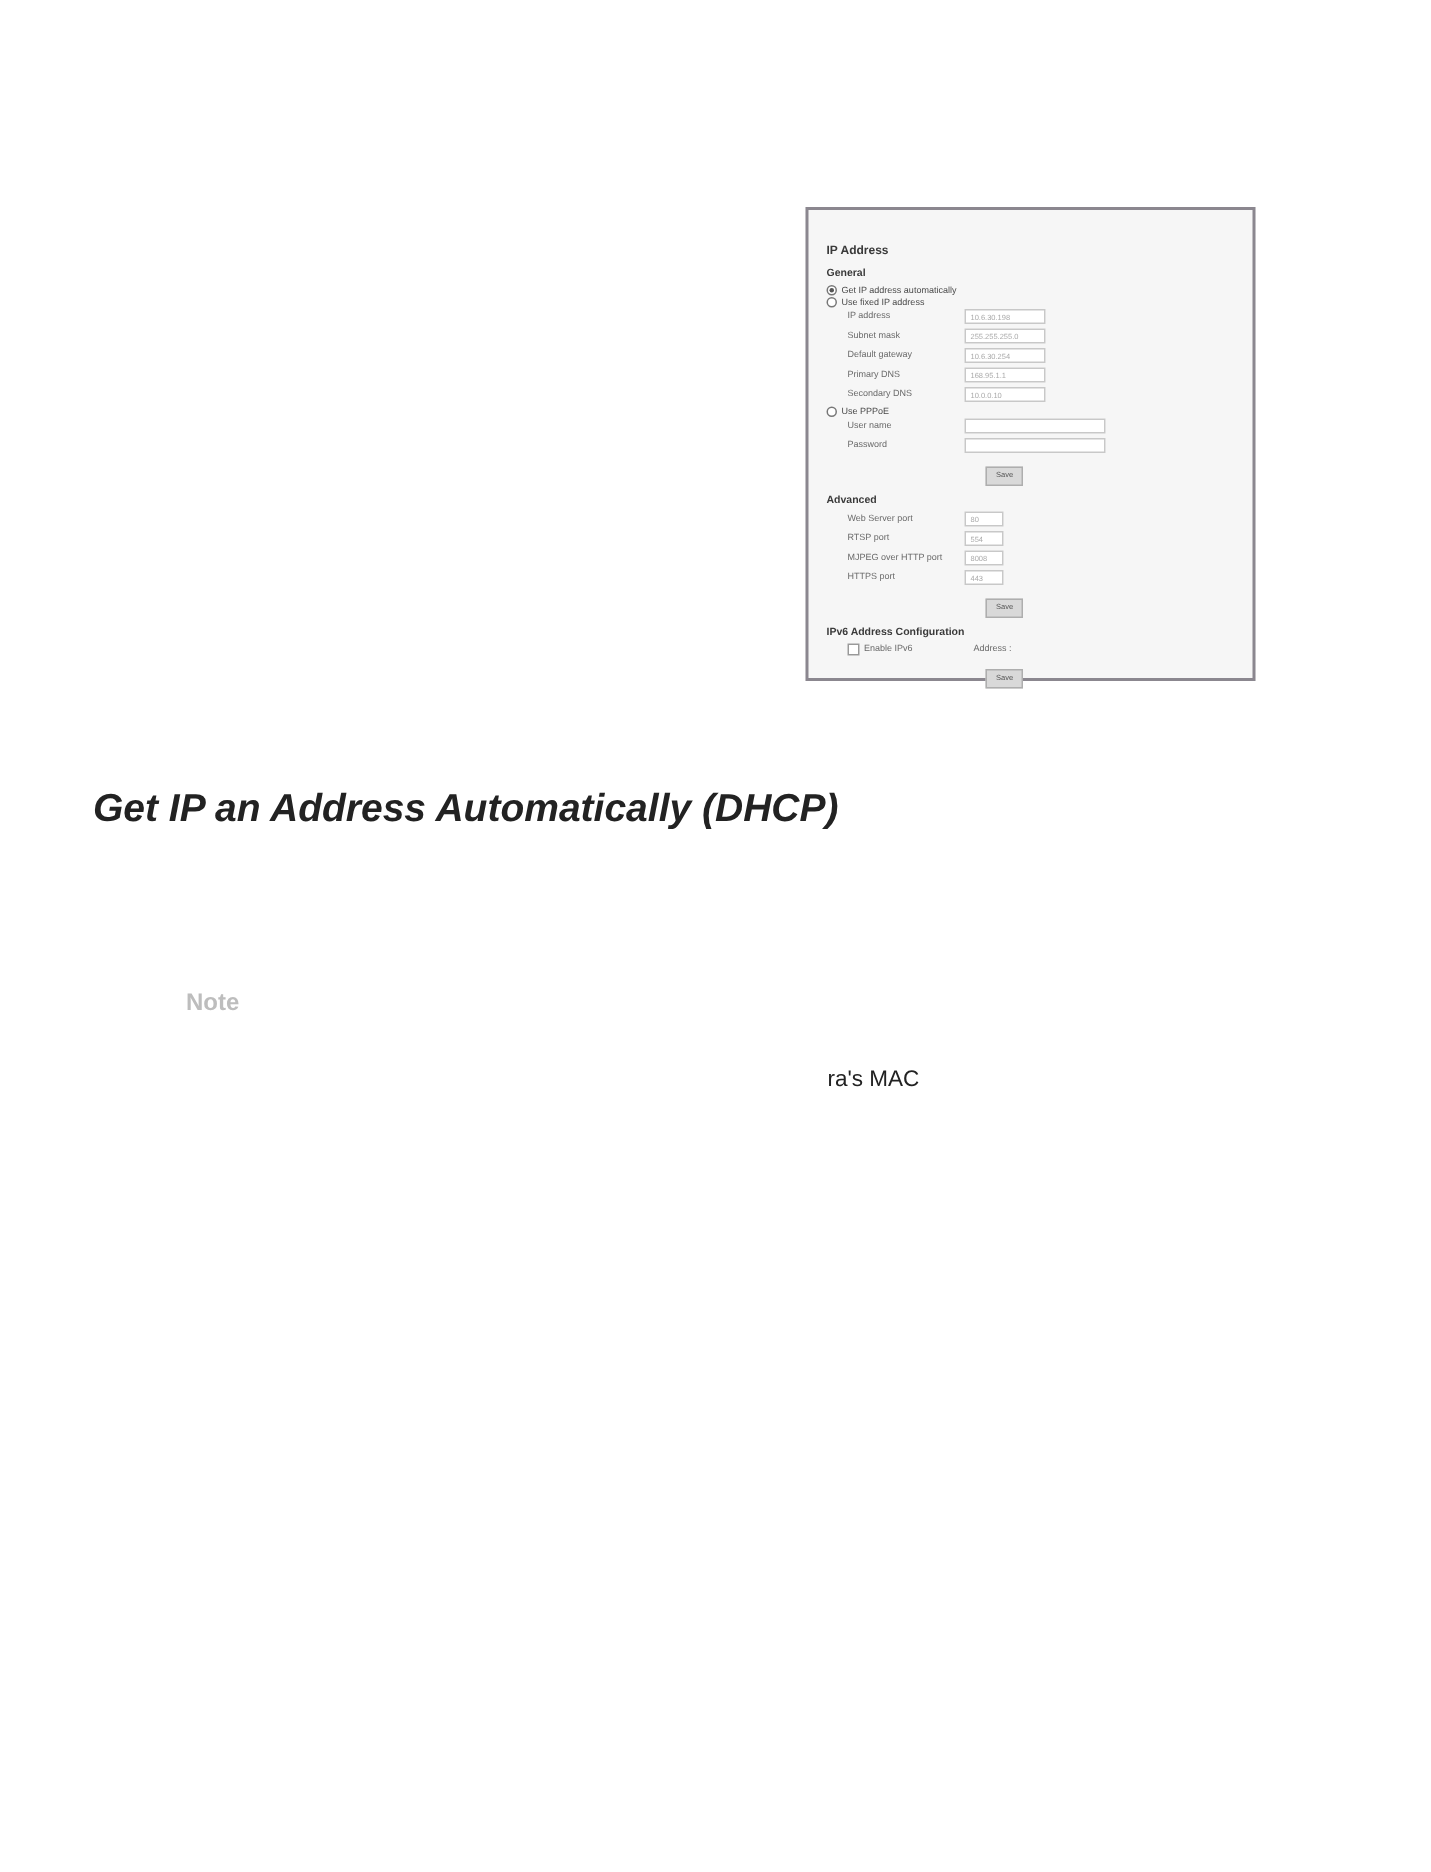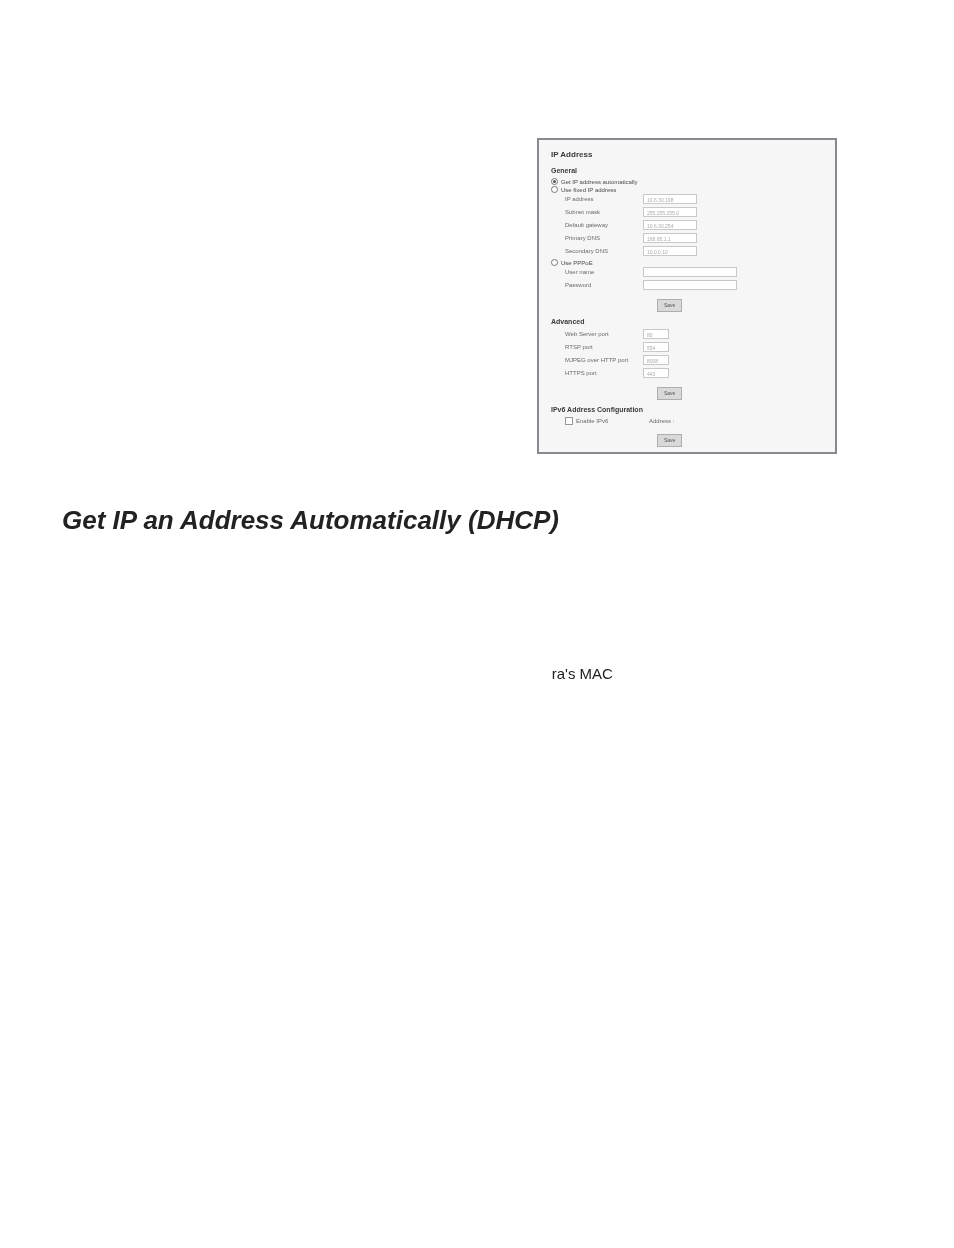--- a/index.html
+++ b/index.html
@@ -16,21 +16,21 @@
   
   .panel {
     position: absolute;
     left: 537px;
     top: 138px;
     width: 300px;
     height: 316px;
     background: #f6f6f6;
     border: 2px solid #8b878f;
     box-sizing: border-box;
-    padding: 10px 12px 10px 12px;
+    padding: 22px 12px 10px 12px;
     color: #5a5a5a;
   }
   .panel .title {
     font-size: 8px;
     font-weight: bold;
     color: #3a3a3a;
     margin-bottom: 8px;
   }
   .panel .section {
     font-size: 7px;
@@ -105,21 +105,21 @@
     display: inline-block;
     margin-left: 92px;
     margin-top: 2px;
   }
   .btn-row { padding-left: 14px; margin-bottom: 4px; }
 
   
   .doc {
     position: absolute;
     left: 62px;
-    top: 505px;
+    top: 523px;
     width: 830px;
   }
   .heading {
     font-family: "Arial Black", Arial, sans-serif;
     font-weight: 900;
     font-style: italic;
     font-size: 26px;
     color: #222;
     margin-bottom: 36px;
   }
@@ -216,18 +216,19 @@
     <span>Address :</span>
   </div>
   <div class="btn-row"><span class="btn">Save</span></div>
 </div>
 
 <div class="doc">
   <div class="heading">Get IP an Address Automatically (DHCP)</div>
 
   <p class="para">Select this option to obtain an available dynamic IP address assigned by the DHCP server each time the camera is connected to the LAN.</p>
 
+  <div class="note-label">Note</div>
 
   <p class="para">
     <span>We strongly recommend you enter your networked device's IP address in your router's IP filtering settings, or the camera's MAC address in the MAC filtering settings, so that </span><span class="visible" style="color:#222;margin-left:28px;">ra's MAC</span>
   </p>
   <p class="para">you will always be directed to the correct camera regardless of any changes in the networked IP address.</p>
 </div>
 
 </body></html>

